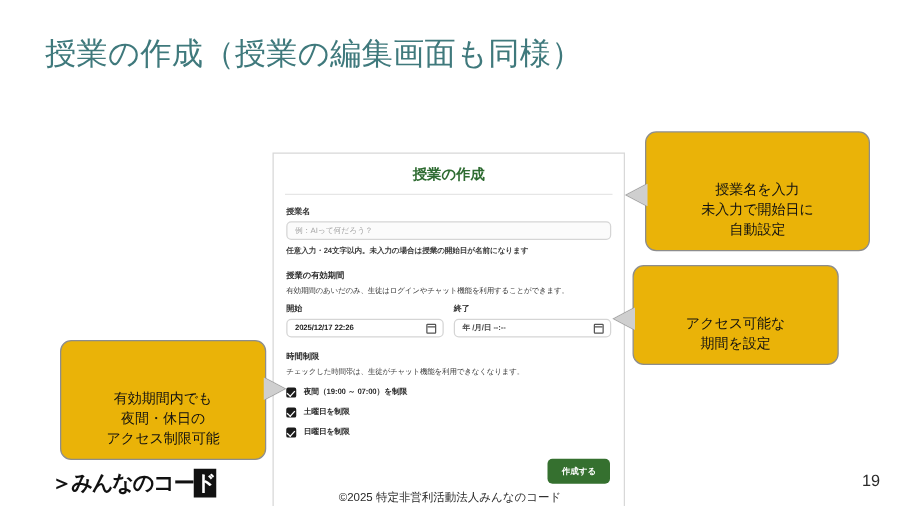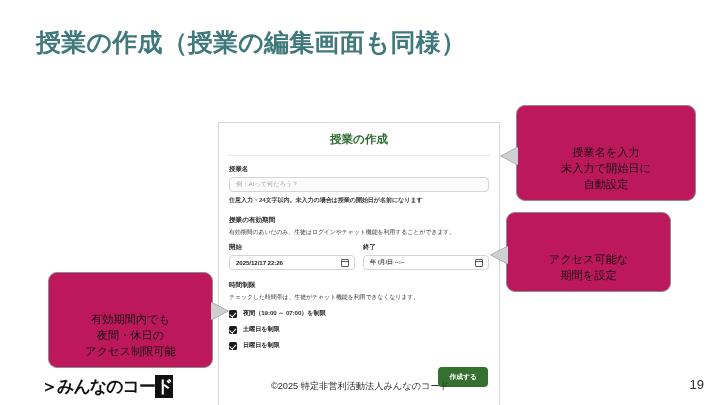--- a/index.html
+++ b/index.html
@@ -19,21 +19,21 @@
     width: 720px;
     height: 405px;
   }
 
   
   .slide-title {
     position: absolute;
     left: 36px;
     top: 26px;
     font-size: 25px;
-    font-weight: bold;
+    font-weight: normal;
     color: #3f797c;
     letter-spacing: 0.2px;
     white-space: nowrap;
   }
 
   
   .form-card {
     position: absolute;
     left: 218px;
     top: 78px;
@@ -199,21 +199,21 @@
     border-radius: 4px;
     padding: 5px 11px;
     border: none;
     cursor: pointer;
     font-family: "Liberation Sans", "DejaVu Sans", sans-serif;
   }
 
   
   .callout {
     position: absolute;
-    background: #be185d;
+    background: #eab308;
     border: 1px solid #8d8d8d;
     border-radius: 9px;
     color: #111111;
     font-size: 11.2px;
     line-height: 1.42;
     text-align: center;
     padding: 7px 10px;
     box-sizing: border-box;
     white-space: pre-line;
   }
@@ -275,21 +275,21 @@
   .footer-logo .inv {
     background: #111111;
     color: #ffffff;
     padding: 0 1px;
     margin-left: 0px;
   }
   .footer-copy {
     position: absolute;
     left: 0;
     right: 0;
-    top: 380px;
+    top: 392px;
     text-align: center;
     font-size: 9.2px;
     color: #2b2b2b;
   }
   .footer-page {
     position: absolute;
     right: 16px;
     top: 377px;
     font-size: 13px;
     color: #2b2b2b;

